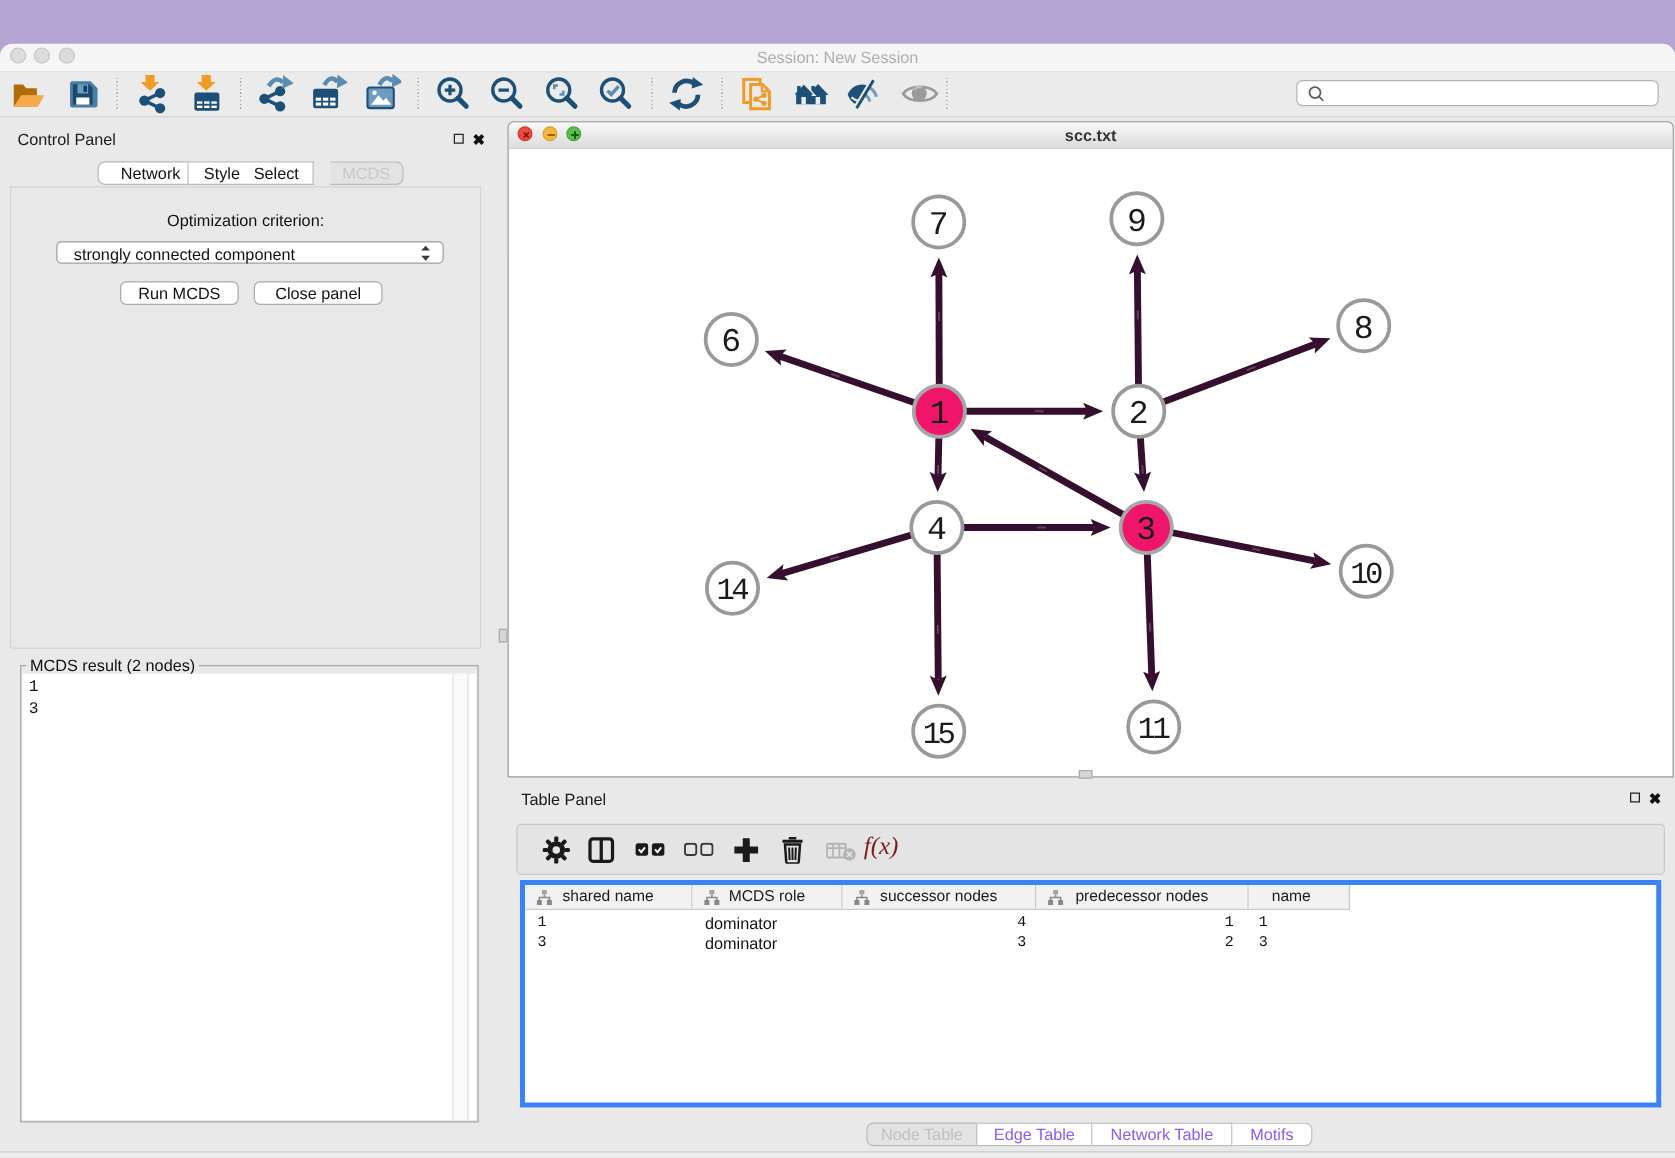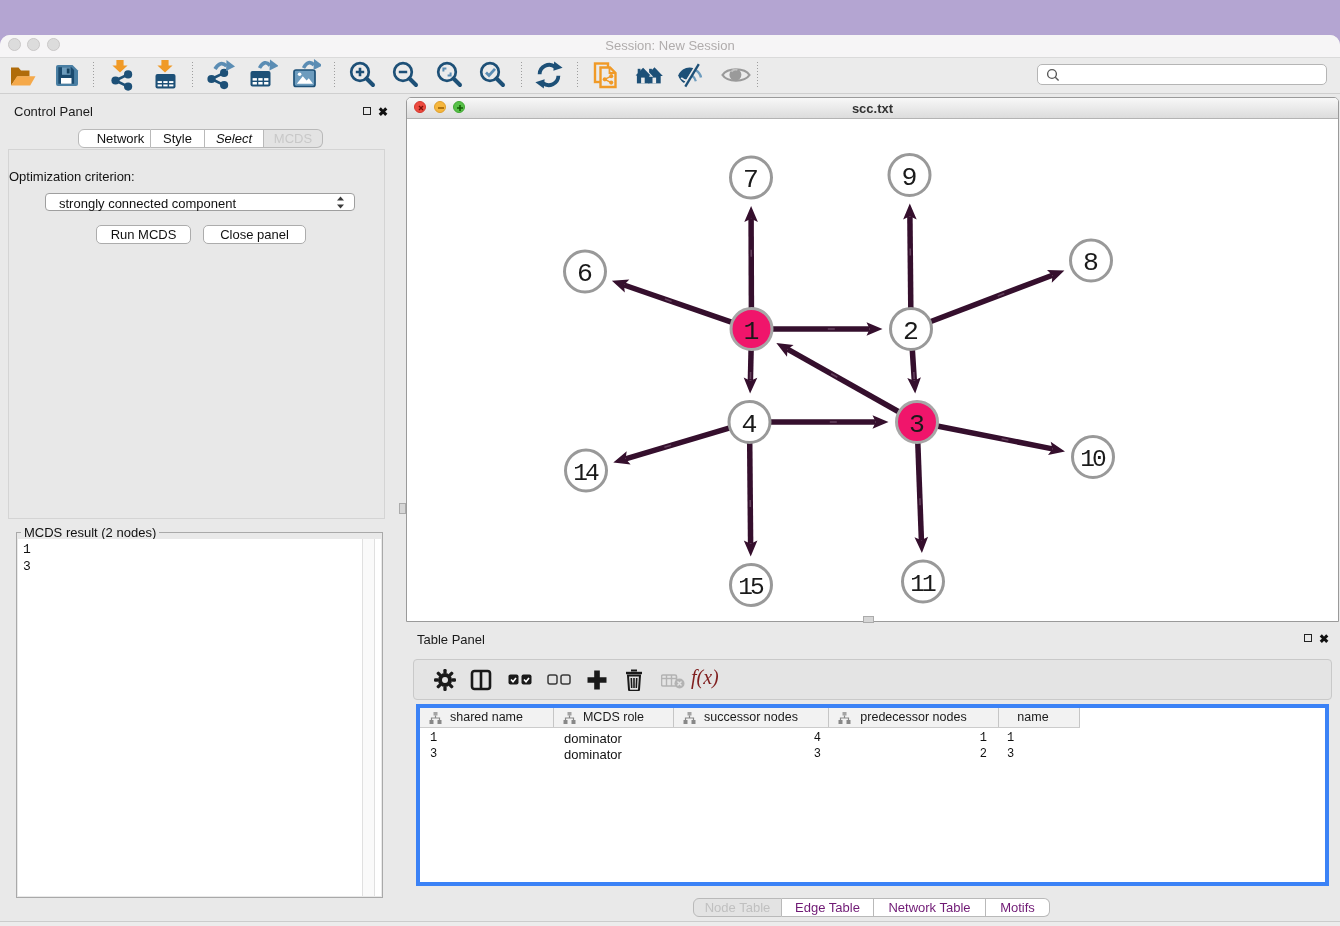--- a/index.html
+++ b/index.html
@@ -47,21 +47,21 @@
 #tp-toolbar { position:absolute; left:8px; top:35px; width:919px; height:41px;
   background:#e4e4e4; border:1px solid #c9c9c9; border-radius:4px; }
 #tbl { position:absolute; left:11px; top:80px; width:913px; height:182px;
   background:#fff; border:4px solid #3b82f6; }
 .th { position:absolute; top:0; height:19px; background:#f2f2f2;
   border-right:1px solid #c6c6c6; font-size:12.5px; color:#1a1a1a;
   text-align:center; line-height:19px; }
 .td { position:absolute; font-size:13px; color:#111; }
 .tdm { font-family:'Liberation Mono',monospace; font-size:12px; }
 .btab { position:absolute; top:0; height:19px; background:#fff; border:1px solid #b9b9b9;
-  font-size:13px; color:#701a75; text-align:center; line-height:18px; }
+  font-size:13px; color:#8b5cf6; text-align:center; line-height:18px; }
 svg { display:block; }
 </style>
 </head>
 <body>
 <div id="win">
   <div id="titlebar">
     <div class="tl" style="left:8px;"></div>
     <div class="tl" style="left:27px;"></div>
     <div class="tl" style="left:47px;"></div>
     <div id="wtitle">Session: New Session</div>
@@ -223,24 +223,24 @@
     </div>
   </div>
   <div id="main">
     <div id="cp">
       <div class="phead" style="position:absolute;left:14px;top:10px;">Control Panel</div>
       <div class="float-ic" style="left:363px;top:13px;"></div>
       <div class="close-ic" style="left:378px;top:12px;">✖</div>
 
 <div class="tab" style="left:78px;width:73px;border-radius:6px 0 0 6px;padding-left:12px;">Network</div>
 <div class="tab" style="left:151px;width:54px;border-left:none;">Style</div>
-<div class="tab" style="left:205px;width:59px;border-left:none;font-style:italic;">Select</div>
+<div class="tab" style="left:192px;width:59px;border-left:none;">Select</div>
 <div class="tab" style="left:264px;width:59px;border-left:none;border-radius:0 6px 6px 0;background:#e3e3e3;color:#c8c8c8;">MCDS</div>
       <div id="cp-pane">
-        <div style="position:absolute;left:0;top:19px;width:375px;font-size:13px;color:#111;">Optimization criterion:</div>
+        <div style="position:absolute;left:0;top:19px;width:375px;text-align:center;font-size:13px;color:#111;">Optimization criterion:</div>
         <div style="position:absolute;left:36px;top:43px;width:310px;height:18px;background:#fff;border:1px solid #9f9f9f;border-radius:4px;">
           <div style="position:absolute;left:13px;top:1px;font-size:13px;color:#111;line-height:17px;">strongly connected component</div>
           <svg width="9" height="13" viewBox="0 0 9 13" style="position:absolute;right:9px;top:2px;">
             <polygon points="4.5,0.5 8,4.4 1,4.4" fill="#3a3a3a"></polygon>
             <polygon points="4.5,12.5 8,8.6 1,8.6" fill="#3a3a3a"></polygon>
           </svg>
         </div>
         <div class="btn" style="left:87px;top:75px;width:95px;height:19px;">Run MCDS</div>
         <div class="btn" style="left:194px;top:75px;width:103px;height:19px;">Close panel</div>
       </div>

